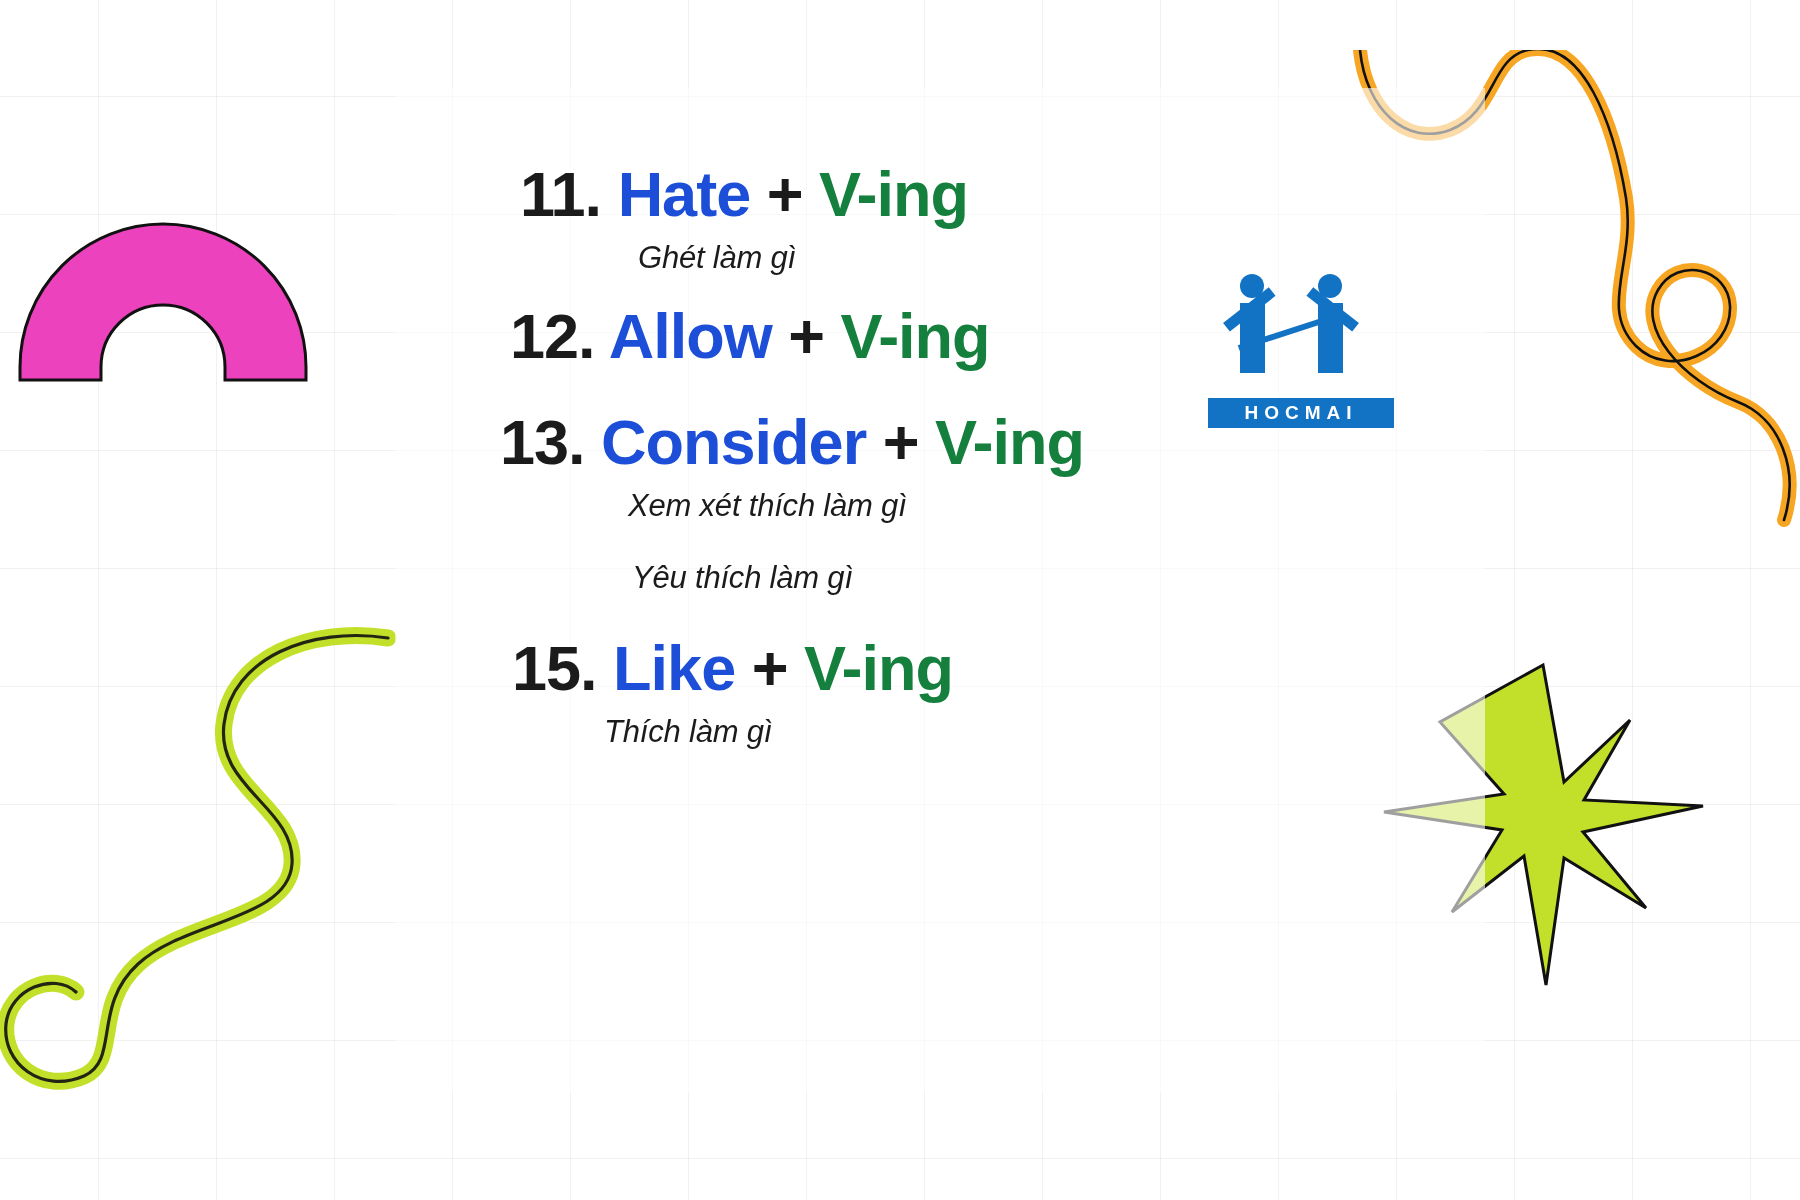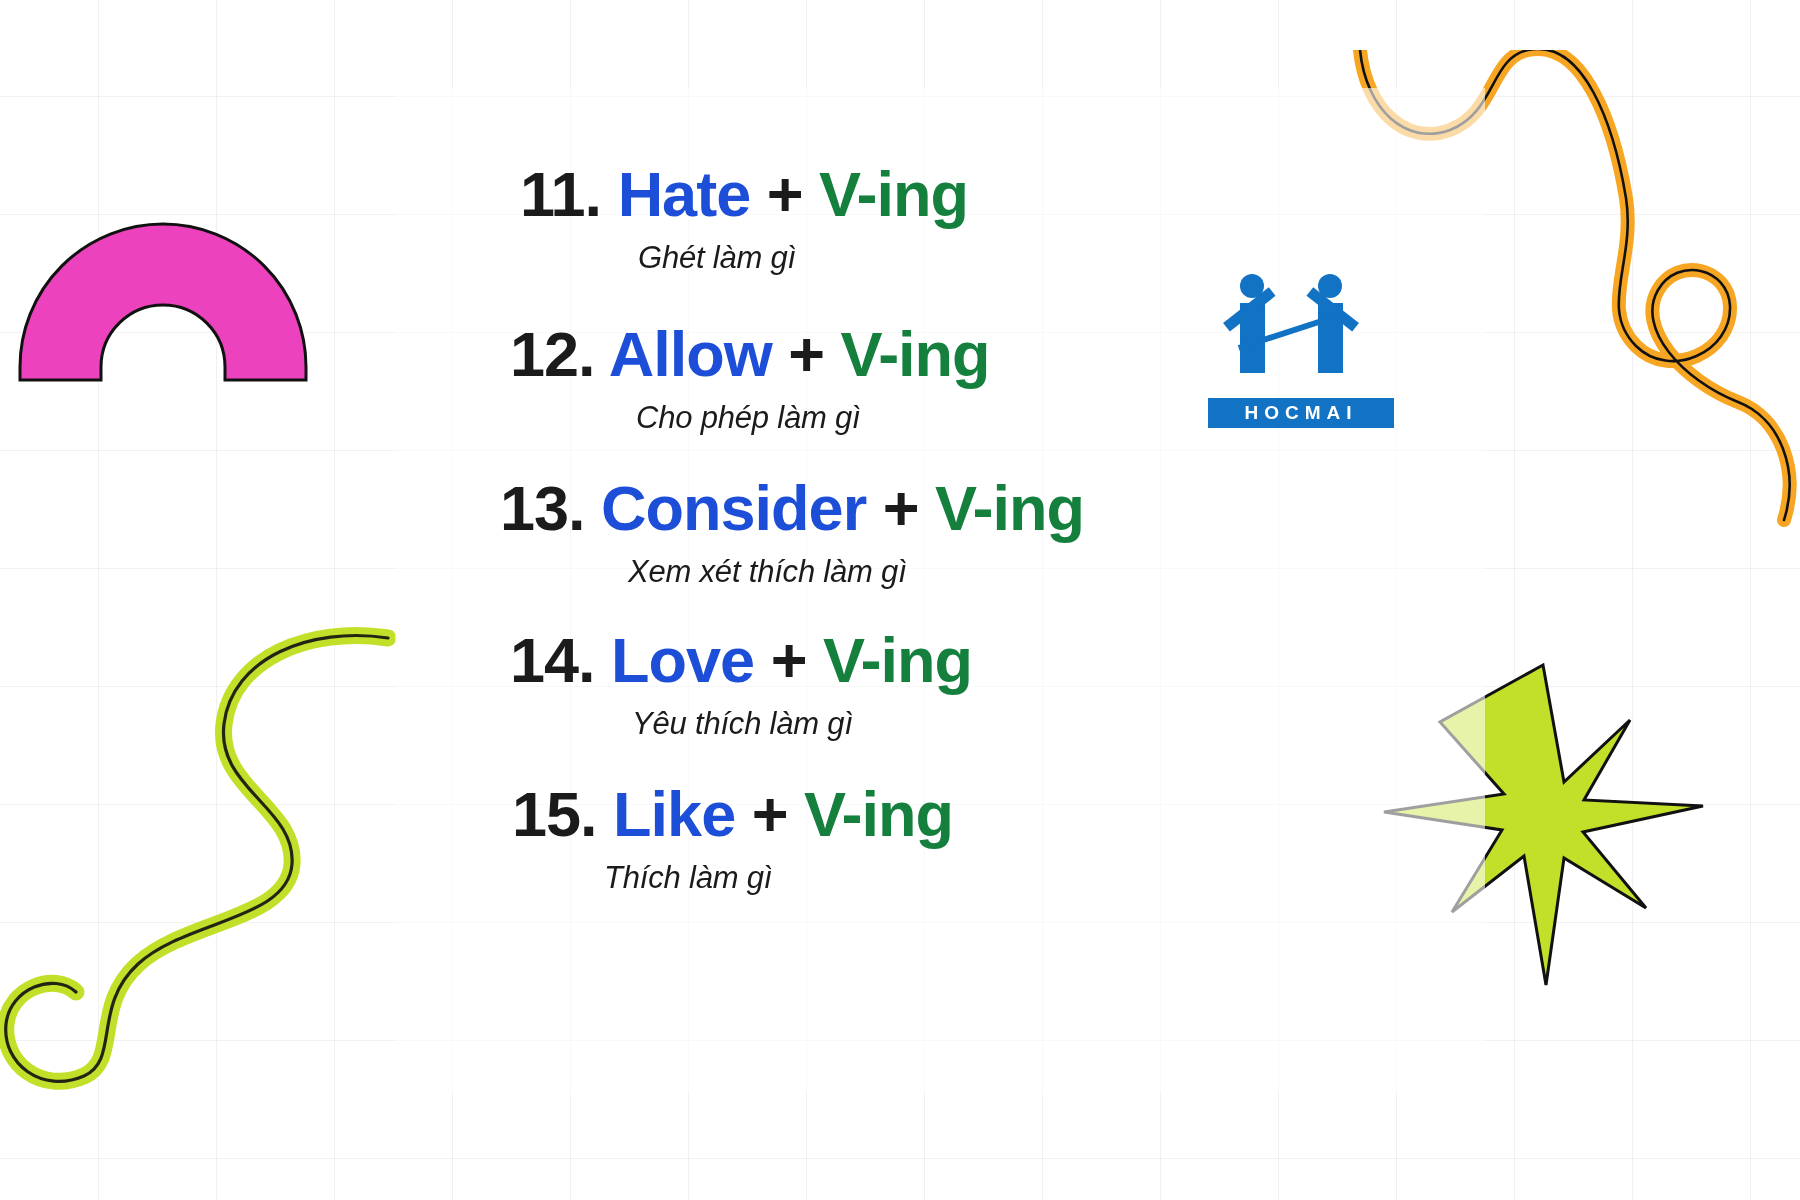--- a/index.html
+++ b/index.html
@@ -85,21 +85,21 @@
   .e1 .entry-sub  { margin-left: 138px; }
   .e2 .entry-main { margin-left: 10px; }
   .e2 .entry-sub  { margin-left: 136px; }
   .e3 .entry-main { margin-left: 0; }
   .e3 .entry-sub  { margin-left: 128px; }
   .e4 .entry-main { margin-left: 10px; }
   .e4 .entry-sub  { margin-left: 132px; }
   .e5 .entry-main { margin-left: 12px; }
   .e5 .entry-sub  { margin-left: 104px; }
 
-  .sp1 { margin-top: 44px; }
+  .sp1 { margin-top: 26px; }
   .sp2 { margin-top: 38px; }
   .sp3 { margin-top: 36px; }
   .sp4 { margin-top: 38px; }
 
   
   #logo {
     position: absolute;
     left: 1208px;
     top: 268px;
     width: 168px;
@@ -188,40 +188,33 @@
     <div class="entry-sub">Ghét làm gì</div>
   </div>
 
   <div class="entry e2 sp1">
     <div class="entry-main">
       <span class="num">12.</span>
       <span class="verb">Allow</span>
       <span class="plus">+</span>
       <span class="ving">V-ing</span>
     </div>
-    <div class="entry-sub">Cho phép làm gì</div>
   </div>
 
   <div class="entry e3 sp2">
     <div class="entry-main">
       <span class="num">13.</span>
       <span class="verb">Consider</span>
       <span class="plus">+</span>
       <span class="ving">V-ing</span>
     </div>
     <div class="entry-sub">Xem xét thích làm gì</div>
   </div>
 
   <div class="entry e4 sp3">
-    <div class="entry-main">
-      <span class="num">14.</span>
-      <span class="verb">Love</span>
-      <span class="plus">+</span>
-      <span class="ving">V-ing</span>
-    </div>
     <div class="entry-sub">Yêu thích làm gì</div>
   </div>
 
   <div class="entry e5 sp4">
     <div class="entry-main">
       <span class="num">15.</span>
       <span class="verb">Like</span>
       <span class="plus">+</span>
       <span class="ving">V-ing</span>
     </div>

